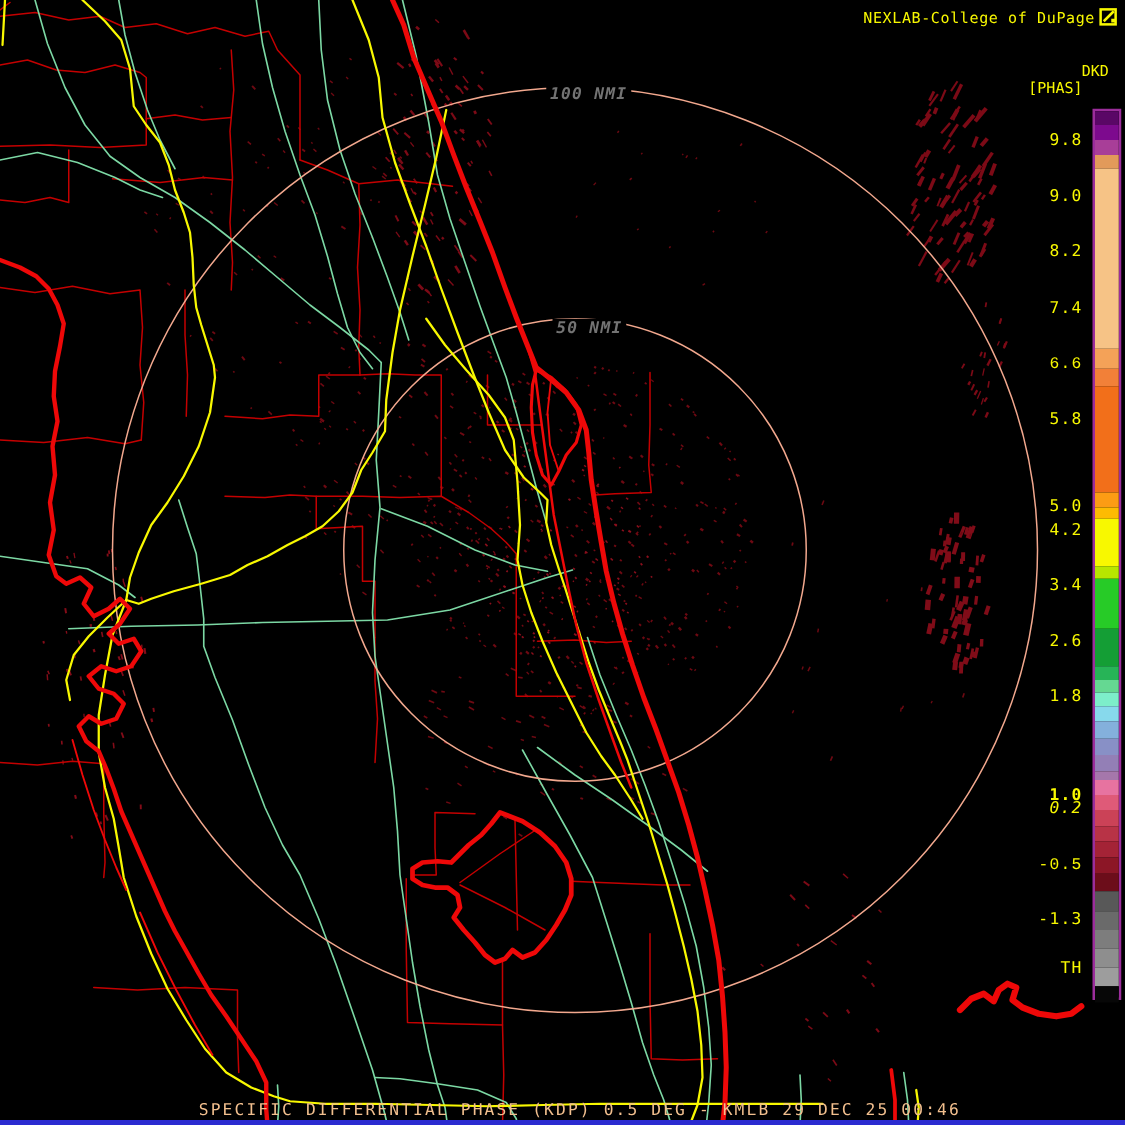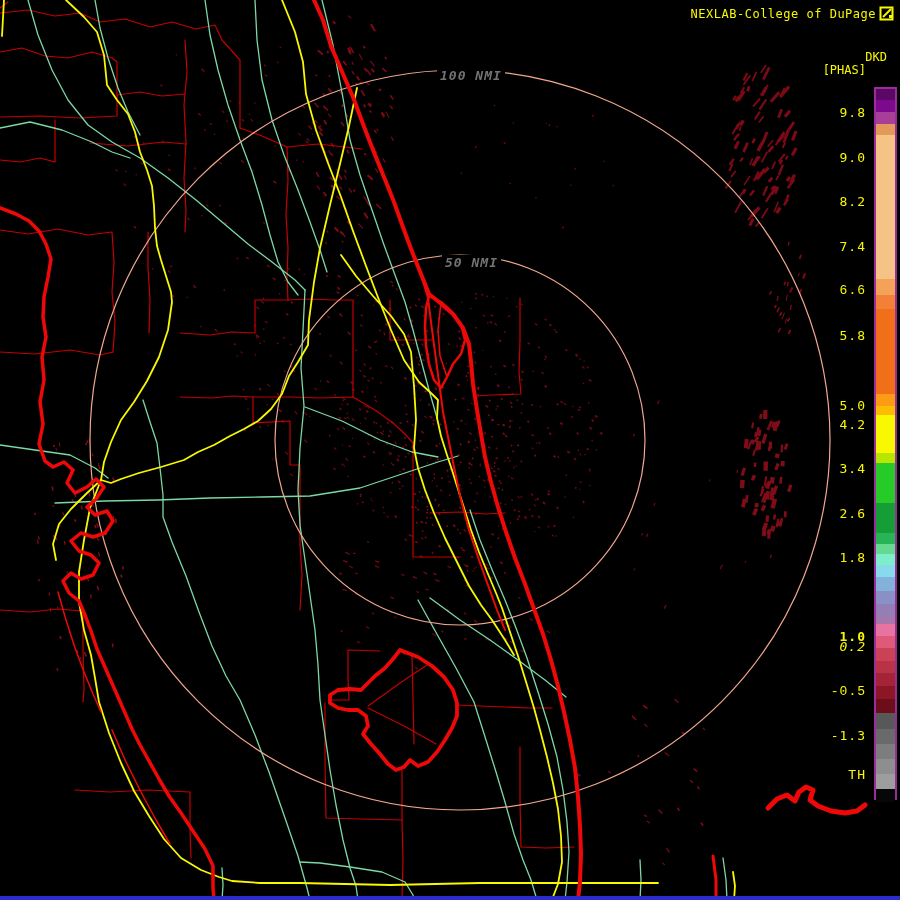--- a/index.html
+++ b/index.html
@@ -1251,14 +1251,15 @@
       <div class="cb-tick" style="top: 469px;">3.4</div>
       <div class="cb-tick" style="top: 514px;">2.6</div>
       <div class="cb-tick" style="top: 558px;">1.8</div>
       <div class="cb-tick" style="top: 637px; font-weight: bold;">1.0</div>
       <div class="cb-tick" style="top: 647px; font-style: italic;">0.2</div>
       <div class="cb-tick" style="top: 692px; font-family: Liberation Mono, monospace;">-0.5</div>
       <div class="cb-tick" style="top: 736px; text-align: right;">-1.3</div>
       <div class="cb-tick" style="top: 775px;">TH</div>
     </div>
 
+  <div id="status-text">SPECIFIC DIFFERENTIAL PHASE (KDP) 0.5 DEG - KMLB 29 DEC 25 00:46</div>
   <div id="bottom-line"></div>
 </div>
 
 </body></html>

